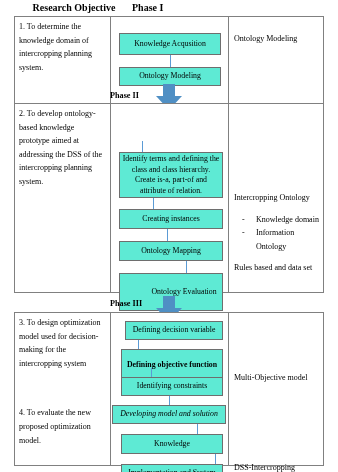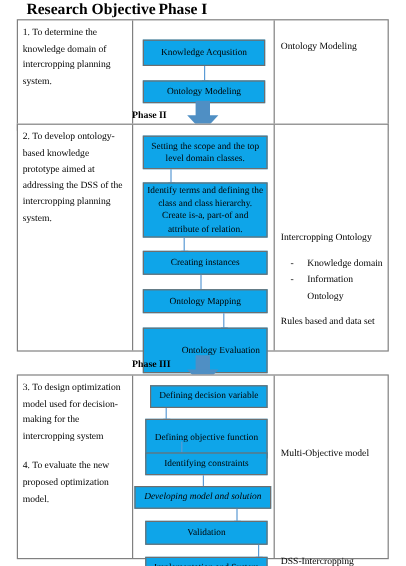--- a/index.html
+++ b/index.html
@@ -19,21 +19,21 @@
 
   
   .col-headers {
     position: absolute;
     left: 14px; top: 2px;
     width: 310px; height: 14px;
   }
   .col-head {
     position: absolute;
     font-weight: bold;
-    font-size: 13px;
+    font-size: 10px;
     line-height: 12px;
     white-space: nowrap;
   }
   .ch-objective { left: 8px;   top: 0; width: 104px; text-align: center; }
   .ch-phase1    { left: 118px; top: 0; }
   .ch-output    { left: 198px; top: 0; width: 112px; text-align: center; }
 
   
   .tbl {
     position: absolute;
@@ -83,21 +83,21 @@
   .out-text {
     font-size: 8px;
     line-height: 13.6px;
     text-align: left;
   }
 
   
   .pbox {
     position: absolute;
     border: 1px solid #6e6e6e;
-    background: #0ea5e9;
+    background: #5eead4;
     font-size: 7.8px;
     line-height: 10.5px;
     text-align: center;
     display: flex;
     align-items: center;
     justify-content: center;
     padding: 1px 2px;
   }
 
   
@@ -212,21 +212,20 @@
 
   <div class="tbl tbl-2">
     <div class="vrule vrule-a"></div>
     <div class="vrule vrule-b"></div>
 
     <div class="col-obj">
       <div class="obj-text">2. To develop ontology-based knowledge prototype aimed at addressing the DSS of the intercropping planning system.</div>
     </div>
 
     <div class="col-mid">
-      <div class="pbox" style="left:8px; top:9px; width:104px; height:28px;">Setting the scope and the top level domain classes.</div>
       <div class="conn" style="left:31px; top:37px; height:11px;"></div>
 
       <div class="pbox" style="left:8px; top:48px; width:104px; height:46px;">Identify terms and defining the class and class hierarchy. Create is-a, part-of and attribute of relation.</div>
       <div class="conn" style="left:42px; top:94px; height:11px;"></div>
 
       <div class="pbox" style="left:8px; top:105px; width:104px; height:20px;">Creating instances</div>
       <div class="conn" style="left:56px; top:125px; height:12px;"></div>
 
       <div class="pbox" style="left:8px; top:137px; width:104px; height:20px;">Ontology Mapping</div>
       <div class="conn" style="left:75px; top:157px; height:12px;"></div>
@@ -259,37 +258,37 @@
     <div class="shaft"></div>
       <div class="head"></div>
   </div>
 
   <div class="tbl tbl-3">
     <div class="vrule vrule-a"></div>
     <div class="vrule vrule-b"></div>
 
     <div class="col-obj">
       <div class="obj-text">3. To design optimization model used for decision-making for the intercropping system</div>
-      <div class="obj-text" style="margin-top:11px;">4. To evaluate the new proposed optimization model.</div>
+      <div class="obj-text" style="margin-top:36px;">4. To evaluate the new proposed optimization model.</div>
     </div>
 
     <div class="col-mid">
       <div class="pbox" style="left:14px; top:8px; width:98px; height:19px;">Defining decision variable</div>
       <div class="conn" style="left:27px; top:27px; height:9px;"></div>
 
-      <div class="pbox" style="left:10px; top:36px; width:102px; height:33px;">Defining objective function</div>
+      <div class="pbox" style="left:10px; top:36px; width:102px; height:33px;font-weight:bold;">Defining objective function</div>
       <div class="conn" style="left:40px; top:55px; height:9px;"></div>
 
       <div class="pbox" style="left:10px; top:64px; width:102px; height:19px;">Identifying constraints</div>
       <div class="conn" style="left:58px; top:83px; height:9px;"></div>
 
       <div class="pbox" style="left:1px; top:92px; width:114px; height:19px;font-style:italic;">Developing model and solution</div>
       <div class="conn" style="left:86px; top:111px; height:10px;"></div>
 
-      <div class="pbox" style="left:10px; top:121px; width:102px; height:20px;">Validation</div>
+      <div class="pbox" style="left:10px; top:121px; width:102px; height:20px;">Knowledge</div>
       <div class="conn" style="left:104px; top:141px; height:10px;"></div>
 
       <div class="pbox" style="left:10px; top:151px; width:102px; height:28px;">Implementation and System Evaluation</div>
     </div>
 
     <div class="col-out">
       <div class="out-text" style="margin-top:55px;">Multi-Objective model</div>
       <div class="out-text" style="margin-top:76px;">DSS-Intercropping</div>
     </div>
   </div>

